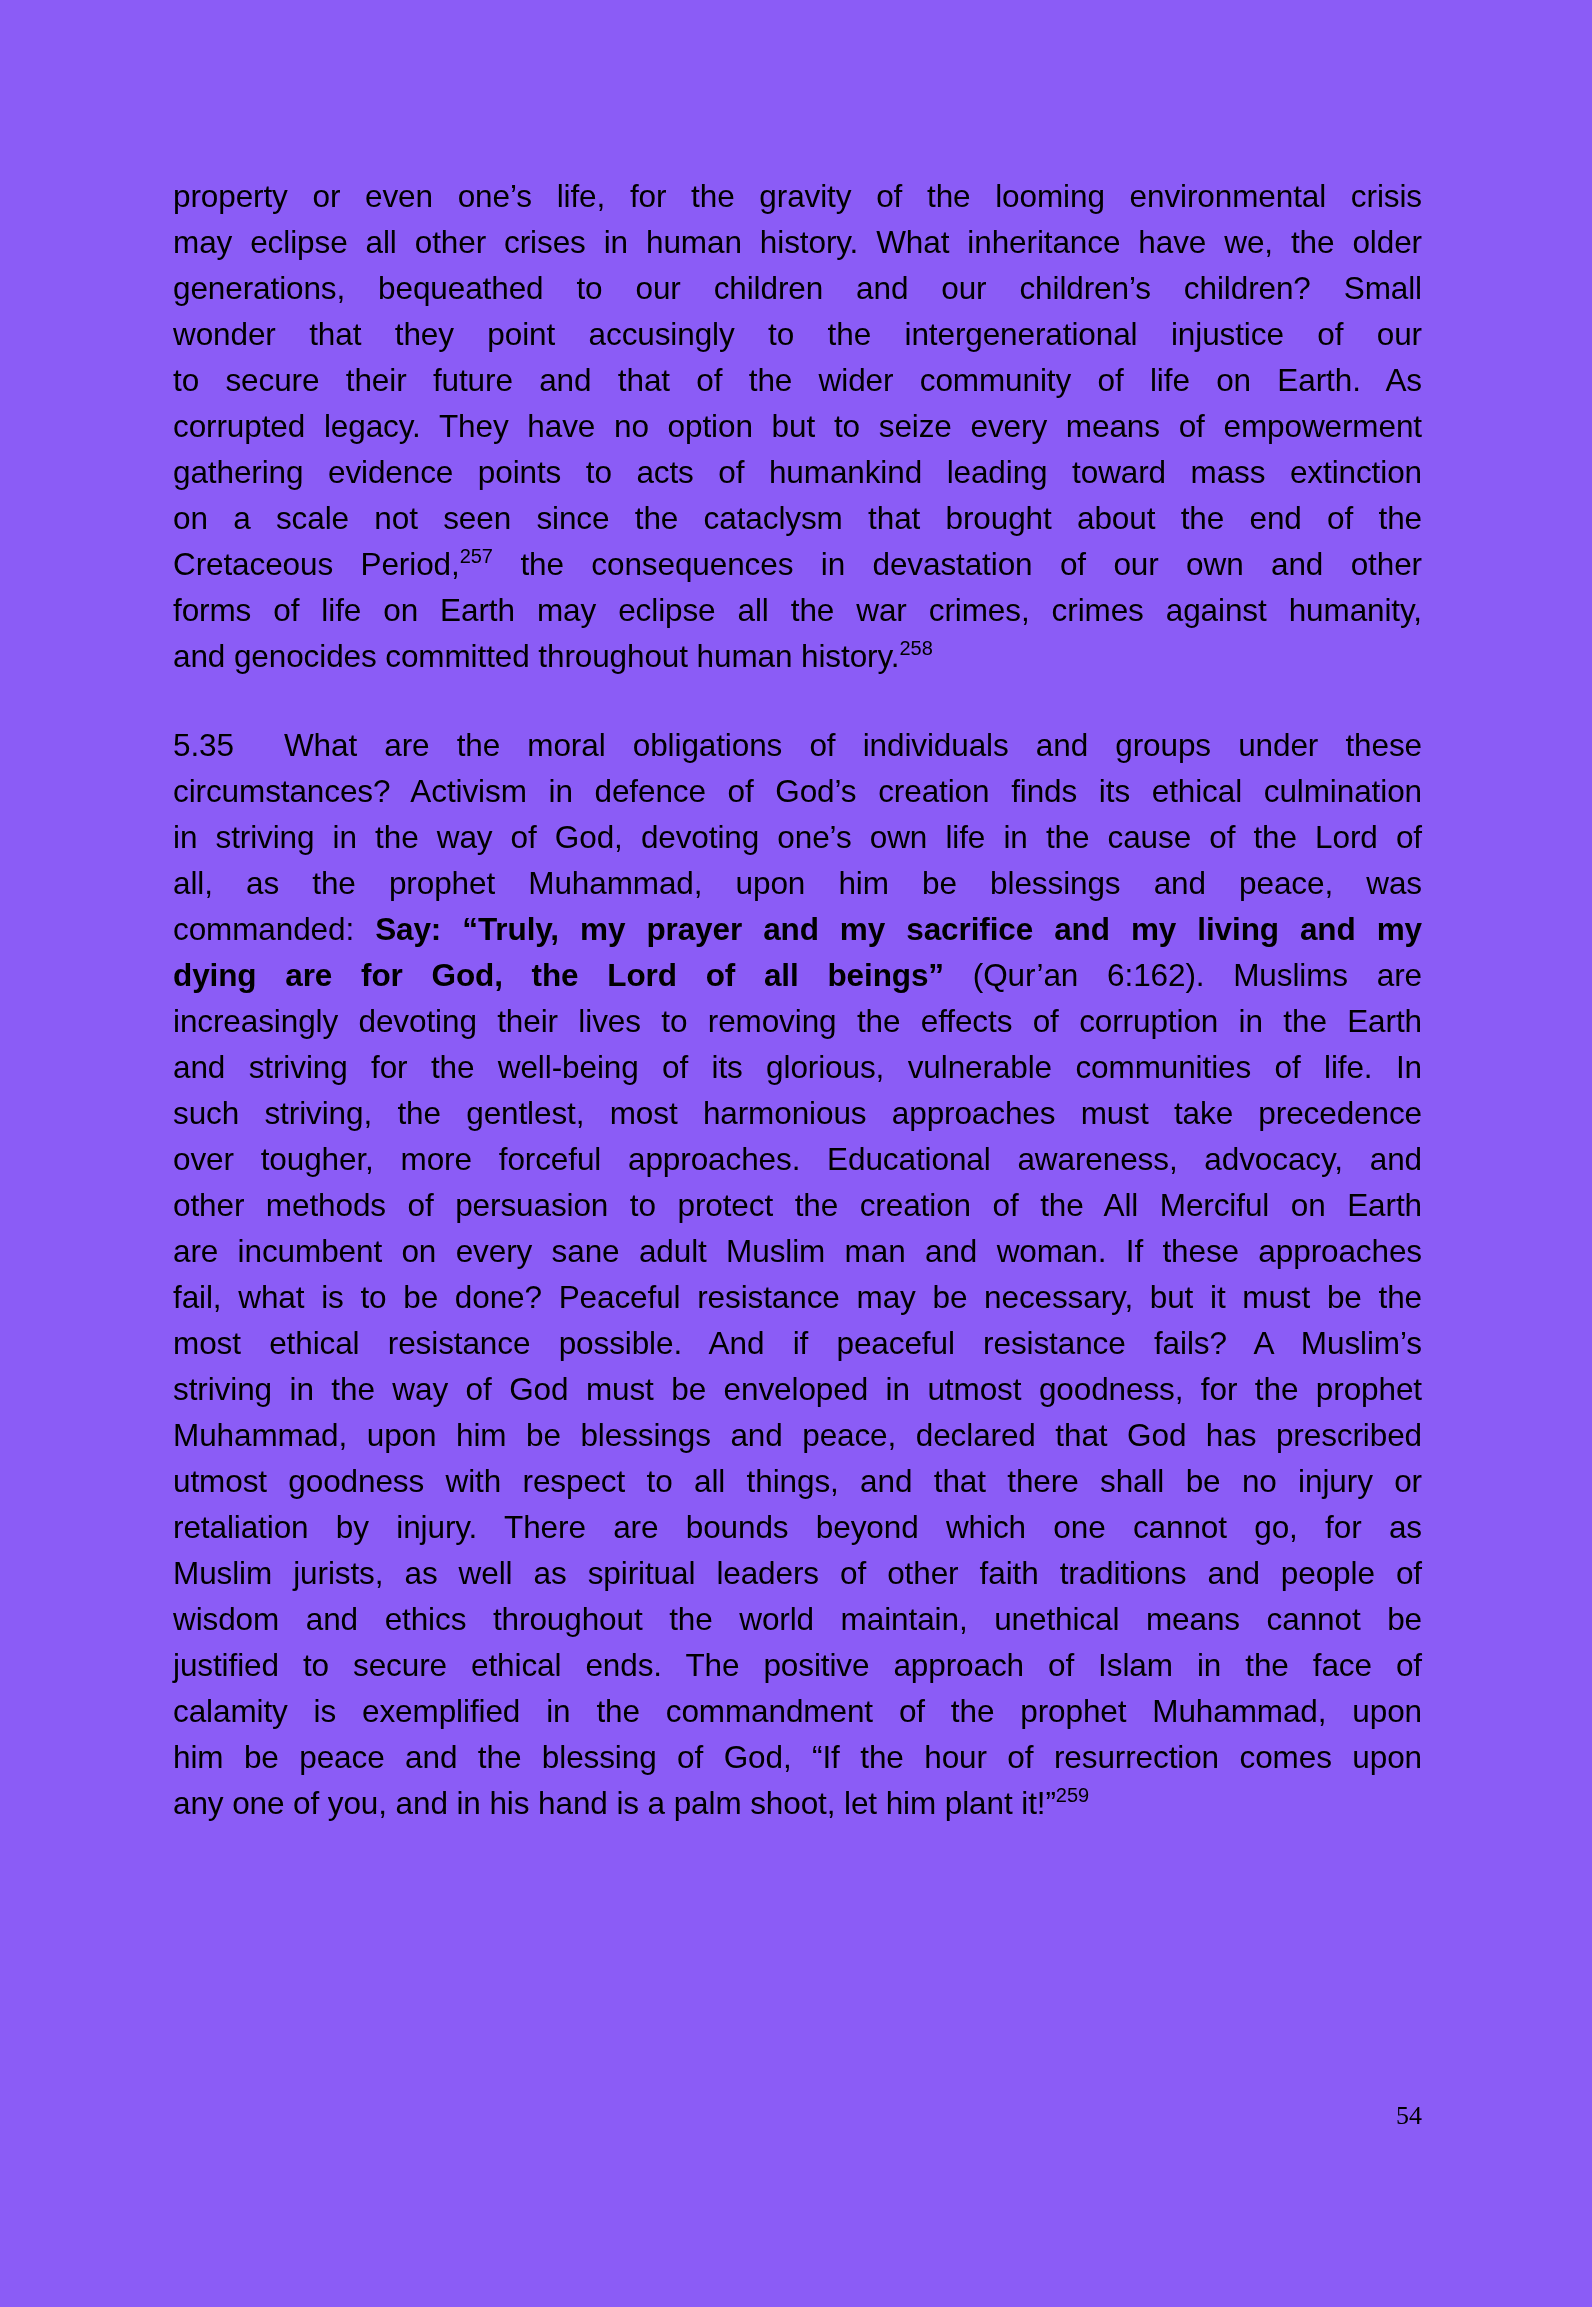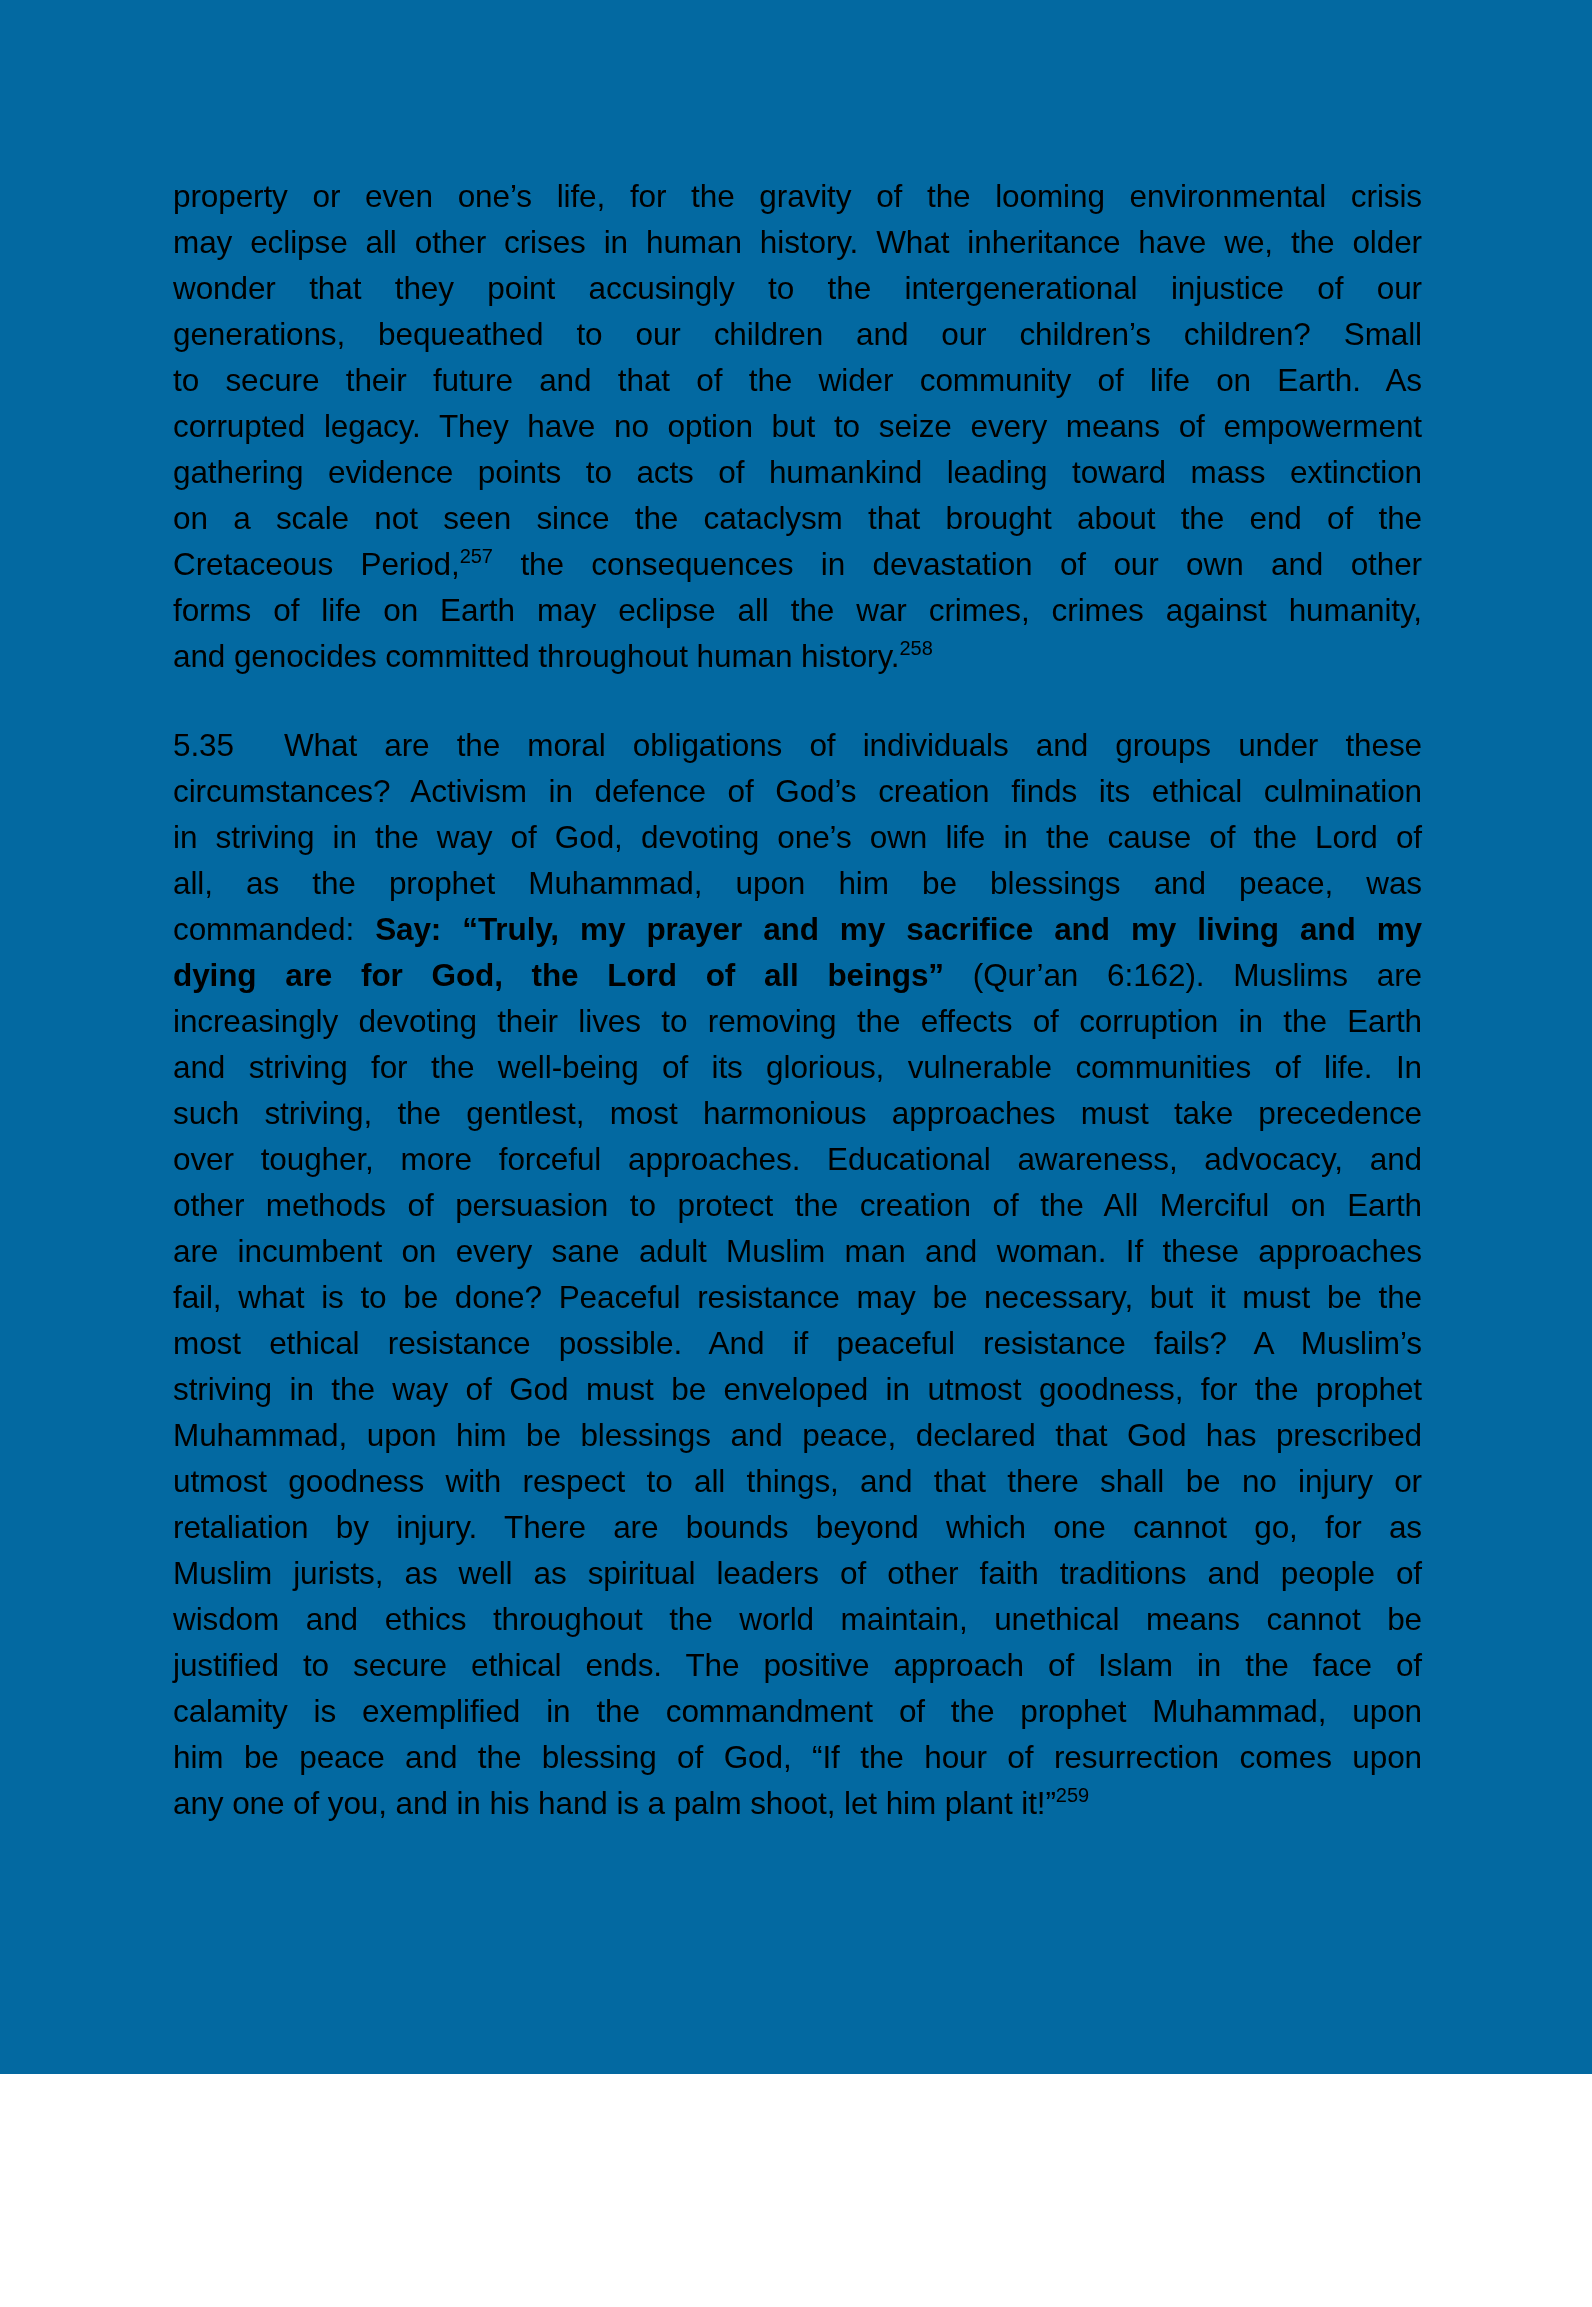--- a/index.html
+++ b/index.html
@@ -1,20 +1,20 @@
 <!DOCTYPE html>
 <html style="font-size:11.7px"><head>
 <meta charset="utf-8">
 <style>
   html, body { margin: 0; padding: 0; background: #ffffff; }
   .page {
     position: relative;
     width: 1593px;
-    height: 2074px;
-    background: #0369a1;
+    height: 2307px;
+    background: #8b5cf6;
     overflow: hidden;
   }
   .text-block {
     position: absolute;
     left: 173px;
     top: 173px;
     width: 1249px;
     font-family: "Liberation Sans", sans-serif;
     font-size: 31.5px;
     line-height: 46px;
@@ -53,22 +53,22 @@
   }
 </style>
 </head>
 <body>
 
 <main class="page">
   <section class="text-block" id="text-block">
       <div class="paragraph">
         <div class="line"><span>property or even one’s life, for the gravity of the looming environmental crisis</span></div>
         <div class="line"><span>may eclipse all other crises in human history. What inheritance have we, the older</span></div>
+        <div class="line"><span>generations, bequeathed to our children and our children’s children? Small</span></div>
         <div class="line"><span>wonder that they point accusingly to the intergenerational injustice of our</span></div>
-        <div class="line"><span>generations, bequeathed to our children and our children’s children? Small</span></div>
         <div class="line"><span>to secure their future and that of the wider community of life on Earth. As</span></div>
         <div class="line"><span>corrupted legacy. They have no option but to seize every means of empowerment</span></div>
         <div class="line"><span>gathering evidence points to acts of humankind leading toward mass extinction</span></div>
         <div class="line"><span>on a scale not seen since the cataclysm that brought about the end of the</span></div>
         <div class="line"><span>Cretaceous Period,</span><sup class="footnote-ref">257</sup><span> the consequences in devastation of our own and other</span></div>
         <div class="line"><span>forms of life on Earth may eclipse all the war crimes, crimes against humanity,</span></div>
         <div class="line last"><span>and genocides committed throughout human history.</span><sup class="footnote-ref">258</sup></div>
       </div>
       <div class="paragraph">
         <div class="line"><span>5.35</span><span class="tab"></span><span>What are the moral obligations of individuals and groups under these</span></div>

